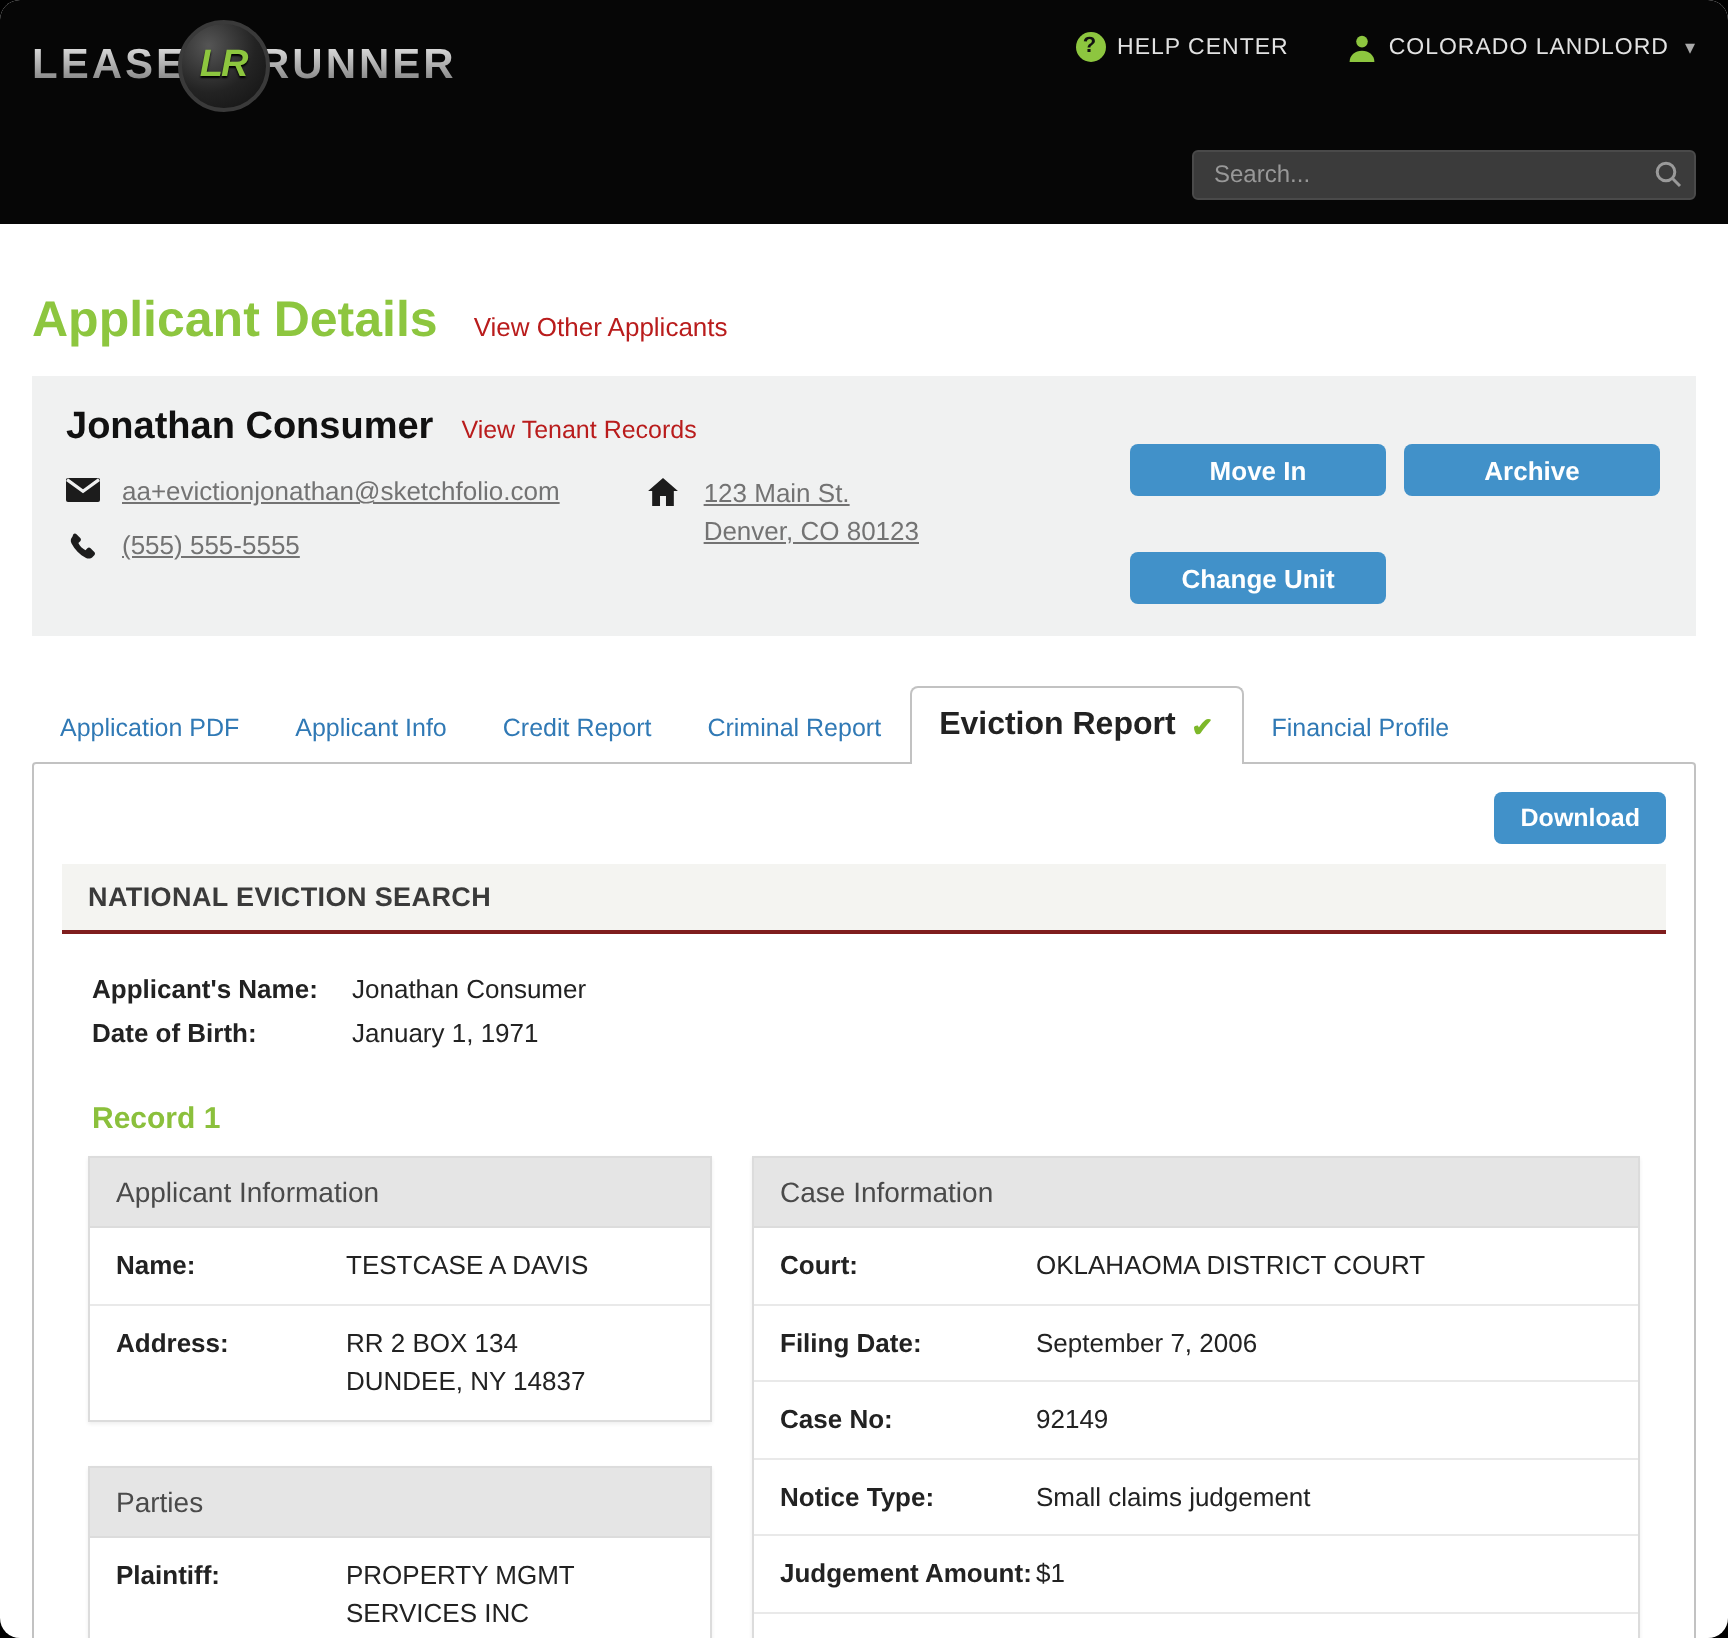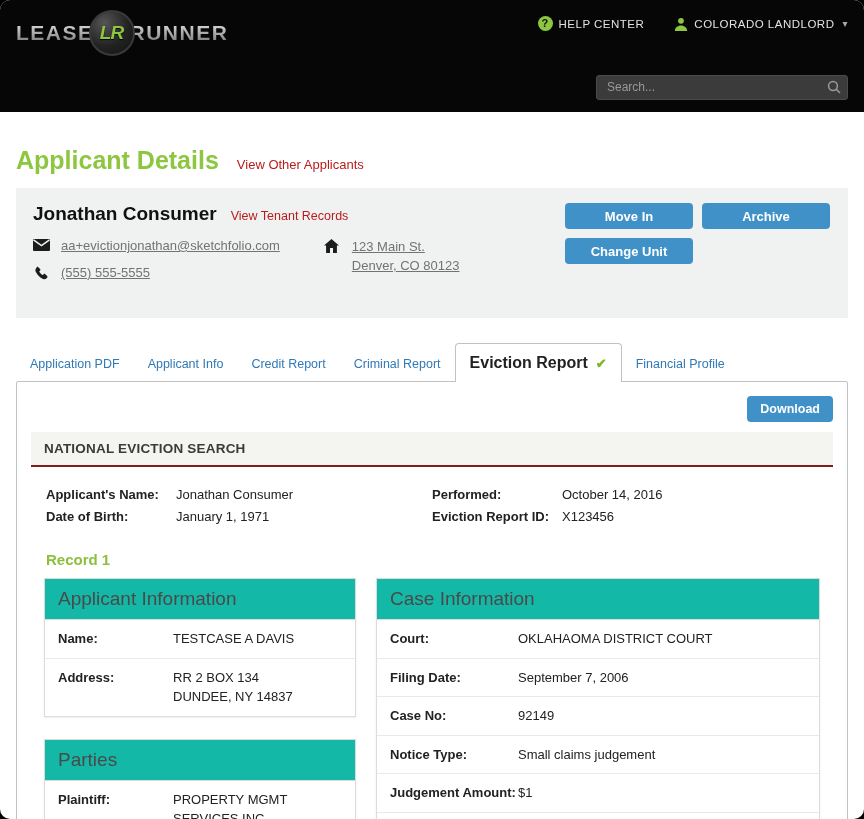--- a/index.html
+++ b/index.html
@@ -49,21 +49,21 @@
   .applicant-name { font-size:19px; font-weight:bold; color:#111; margin:0; }
   .view-tenant { font-size:12.5px; }
   .contact-grid { display:flex; gap:44px; }
   .contact-col { display:flex; flex-direction:column; gap:11px; min-width:232px; }
   .contact-item { display:flex; gap:11px; align-items:flex-start; font-size:13px; }
   .contact-item .ci-icon { flex:0 0 17px; padding-top:1px; }
   .contact-item a { color:#737373; text-decoration:underline; cursor:pointer; }
   .addr a { display:block; line-height:1.45; }
 
   .summary-right { width:266px; display:flex; flex-direction:column; gap:9px; }
-  .btn-row { display:flex; gap:9px; }
+  .btn-row { display:flex; gap:9px;margin-top:19px; }
   .btn { background:#4191c9; color:#fff; border:none; border-radius:4px; height:26px; width:128px;
     font-weight:bold; font-size:13px; font-family:inherit; cursor:pointer; }
   .delete-hint { text-align:right; font-size:12px; margin-top:4px; line-height:1.55; }
   .hint-q { color:#333; }
   .hint-a { display:block; }
 
   
   .tabs-row { display:flex; align-items:flex-end; margin-top:25px; }
   .tab { font-size:12.5px; padding:10px 14px; color:#3079b5; text-decoration:none; cursor:pointer; white-space:nowrap; }
   .tab-active { background:#fff; border:1px solid #c2c2c2; border-bottom:none; border-radius:4px 4px 0 0;
@@ -83,21 +83,21 @@
   .sum-col { flex:1; }
   .sum-row { display:flex; margin-bottom:4px; line-height:1.35; }
   .sum-lbl { font-weight:bold; flex:0 0 130px; }
 
   .record-title { color:#8bc03c; font-size:15px; font-weight:bold; margin:16px 15px 10px; }
   .record-cols { display:flex; gap:20px; padding:0 13px; }
   .col-left { flex:0 0 312px; }
   .col-right { flex:1; }
 
   .info-table { border:1px solid #dcdcdc; box-shadow:0 1px 2px rgba(0,0,0,.07); background:#fff; margin-bottom:22px; }
-  .tbl-head { background:#14b8a6; padding:9px 13px; font-size:19px; color:#4a4a4a; border-bottom:1px solid #dcdcdc; }
+  .tbl-head { background:#e5e5e5; padding:9px 13px; font-size:14px; color:#4a4a4a; border-bottom:1px solid #dcdcdc; }
   .tbl-row { display:flex; padding:9px 13px; font-size:13px; border-bottom:1px solid #e9e9e9; line-height:1.5; }
   .tbl-row:last-child { border-bottom:none; }
   .tbl-lbl { font-weight:bold; flex:0 0 115px; }
   .col-right .tbl-lbl { flex:0 0 128px; }
   .tbl-val { white-space:pre-line; }
 </style>
 </head>
 <body>
 
 <div class="screen">
@@ -219,30 +219,20 @@
         <div class="sum-col">
           <div class="sum-row">
             <span class="sum-lbl">Applicant's Name:</span>
             <span>Jonathan Consumer</span>
           </div>
           <div class="sum-row">
             <span class="sum-lbl">Date of Birth:</span>
             <span>January 1, 1971</span>
           </div>
         </div>
-        <div class="sum-col">
-          <div class="sum-row">
-            <span class="sum-lbl">Performed:</span>
-            <span>October 14, 2016</span>
-          </div>
-          <div class="sum-row">
-            <span class="sum-lbl">Eviction Report ID:</span>
-            <span>X123456</span>
-          </div>
-        </div>
       </div>
 
       <h3 class="record-title">Record 1</h3>
 
       <div class="record-cols">
         <div class="col-left">
           <div class="info-table">
             <div class="tbl-head">Applicant Information</div>
             <div class="tbl-row">
               <span class="tbl-lbl">Name:</span>

